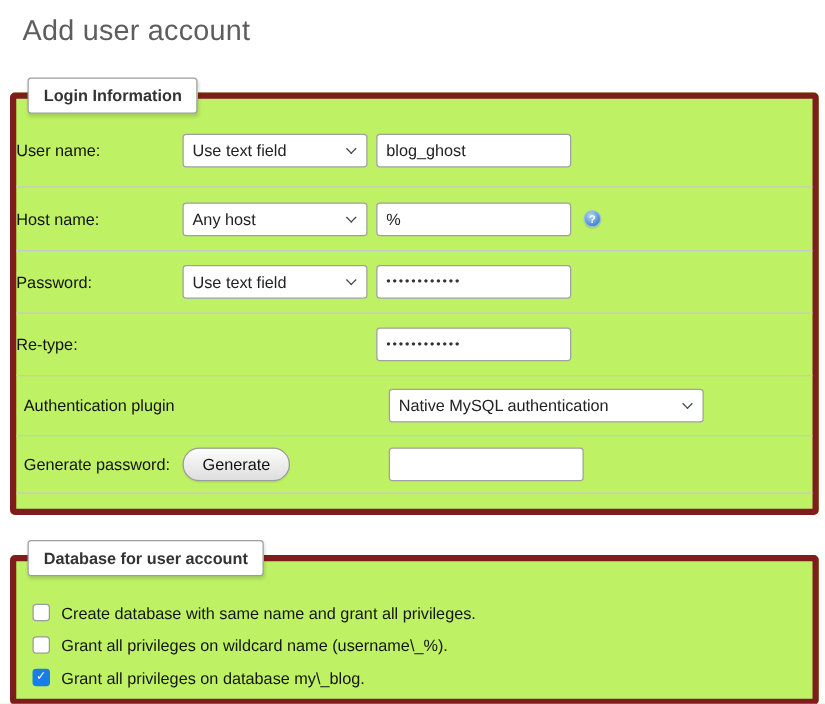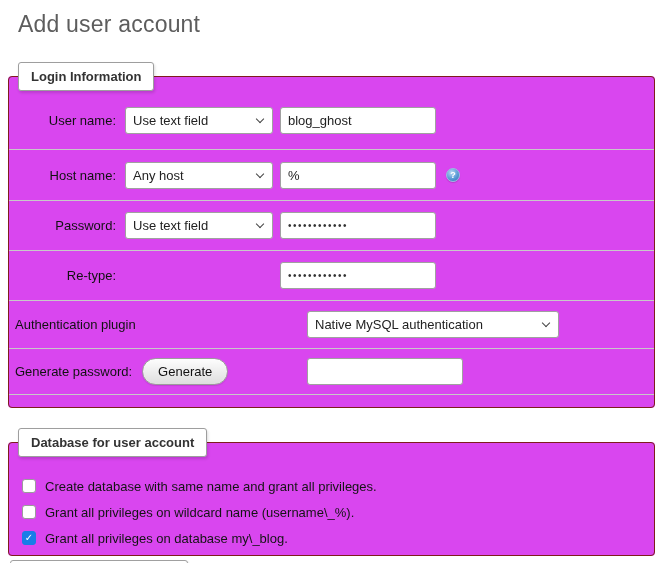--- a/index.html
+++ b/index.html
@@ -6,35 +6,35 @@
   html,body { margin:0; padding:0; }
   body {
     width:660px; height:563px; overflow:hidden; background:#fff;
     font-family:"Liberation Sans","DejaVu Sans",sans-serif; font-size:13px; color:#1c1c1c;
   }
   h1.page-title {
     margin:0; padding:11px 0 2px 18px; font-size:23px; font-weight:400;
     color:#5d5d5d; letter-spacing:.2px; line-height:27px;
   }
   fieldset {
-    border:1px solid #7f1d1d; background:#d946ef; border-radius:4px;
+    border:5px solid #7f1d1d; background:#bef264; border-radius:4px;
     margin:0 5px 0 8px; padding:0; min-width:0;
   }
   fieldset.fs-login { margin-top:22px; }
   fieldset.fs-db    { margin-top:20px; padding-bottom:4px; }
   legend {
     background:#fff; border:1px solid #9e9e9e; border-radius:3px;
     padding:6px 12px; font-weight:700; font-size:13px; color:#333;
     margin-left:9px; box-shadow:1px 2px 3px rgba(0,0,0,.14);
   }
   .frow { display:flex; align-items:center; position:relative; }
   .frow.sep { border-top:1px solid #c8c8c8; }
   .h58{height:58px} .h51{height:51px} .h50{height:50px} .h48{height:48px} .h46{height:46px}
   .fs-foot { height:13px; border-top:1px solid #c8c8c8; }
-  .lblcol { width:116px; flex:none; text-align:right; padding-right:9px; color:#111; }
+  .lblcol { width:133px; flex:none; padding-right:9px; color:#111; }
   .leftlbl { padding-left:6px; color:#111; }
   .selectbox {
     width:148px; height:27px; flex:none; background:#fff;
     border:1px solid #a0a0a0; border-radius:3px;
     display:flex; align-items:center; padding:0 9px 0 7px; color:#222; cursor:default;
   }
   .selectbox .chev {
     margin-left:auto; width:6px; height:6px;
     border-right:1.6px solid #444; border-bottom:1.6px solid #444;
     transform:rotate(45deg); margin-top:-3px; flex:none;

